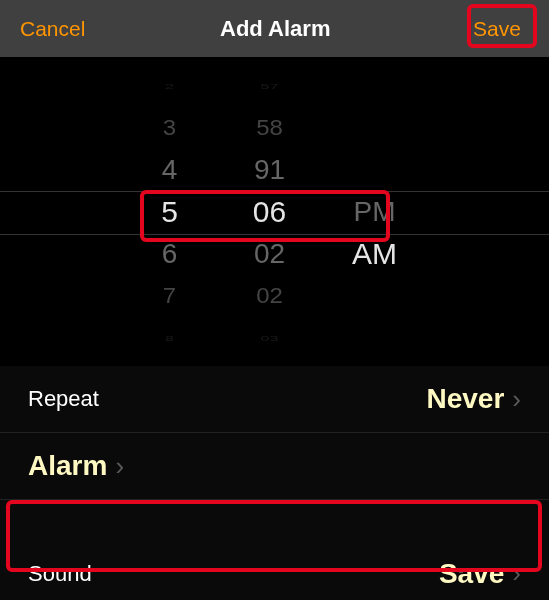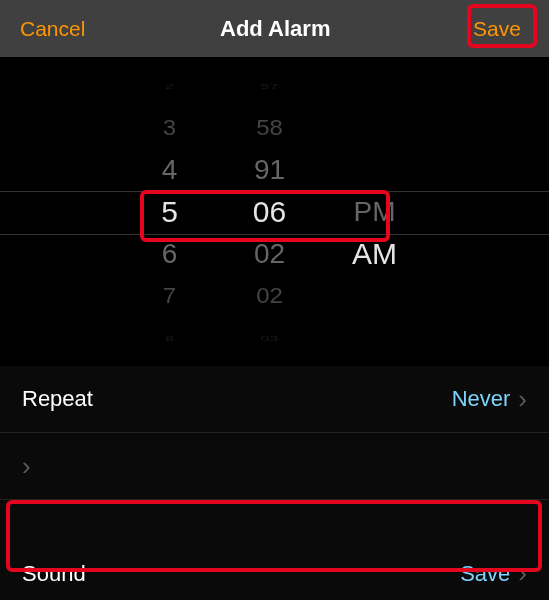--- a/index.html
+++ b/index.html
@@ -38,27 +38,27 @@
   .hl-time { top: 190px; left: 140px; width: 250px; height: 52px; }
   .hl-sound { top: 500px; left: 6px; width: 536px; height: 72px; }
 
   
   .settings { position: absolute; top: 366px; left: 0; right: 0; background: #0a0a0a; }
   .row {
     height: 67px;
     display: flex;
     align-items: center;
     justify-content: space-between;
-    padding: 0 22px;
+    padding: 0 28px;
     border-bottom: 1px solid #222;
   }
   .row:last-child { border-bottom: none; margin-top: 40px; }
   .row .label { color: #fff; font-size: 22px; font-weight: 400; }
   .row .right { display: flex; align-items: center; gap: 8px; }
-  .row .value { color: #7dd3fc; font-size: 22px; font-weight: 400; }
+  .row .value { color: #fef9c3; font-size: 28px; font-weight: 700; }
   .chev { color: #5a5a5a; font-size: 26px; font-weight: 300; }
 </style>
 </head>
 <body>
 
 <div class="root">
 
   <div class="header">
     <span class="hbtn">Cancel</span>
     <span class="title">Add Alarm</span>
@@ -101,20 +101,21 @@
   <div class="settings">
     <div class="row">
       <span class="label">Repeat</span>
       <span class="right">
         <span class="value">Never</span>
         <span class="chev">›</span>
       </span>
     </div>
     <div class="row">
       <span class="right">
+        <span class="value">Alarm</span>
         <span class="chev">›</span>
       </span>
     </div>
     <div class="row">
       <span class="label">Sound</span>
       <span class="right">
         <span class="value">Save</span>
         <span class="chev">›</span>
       </span>
     </div>

